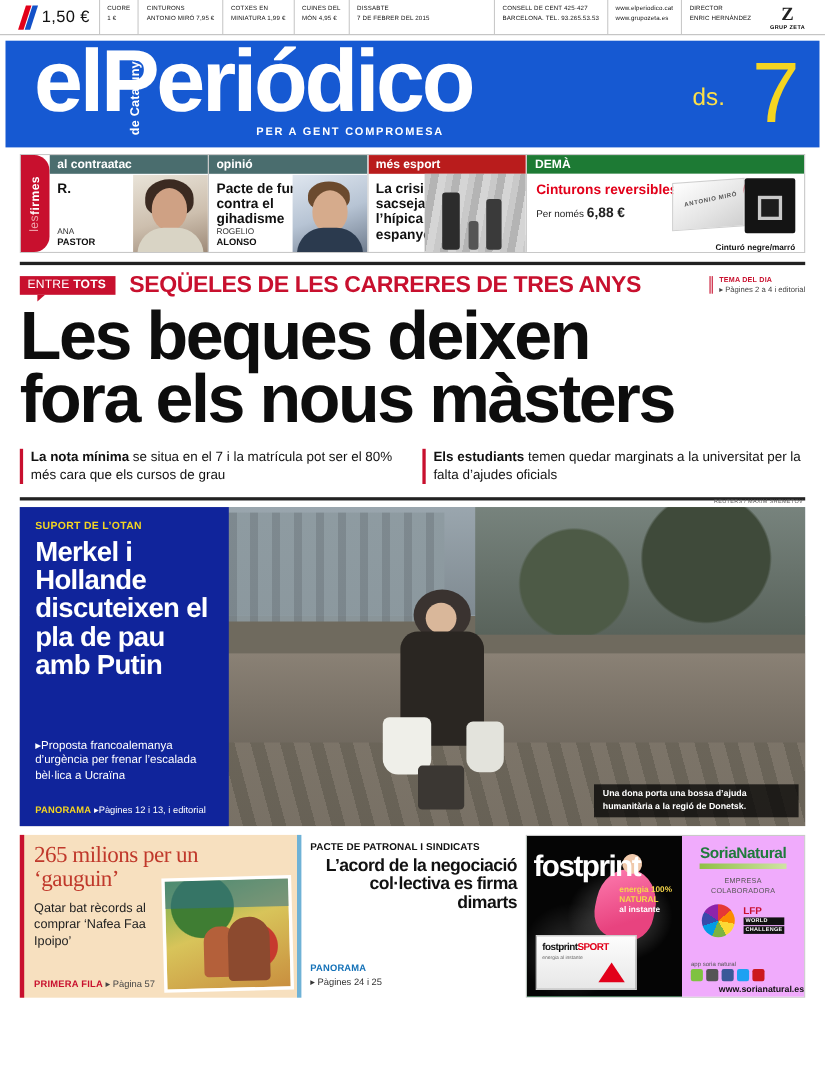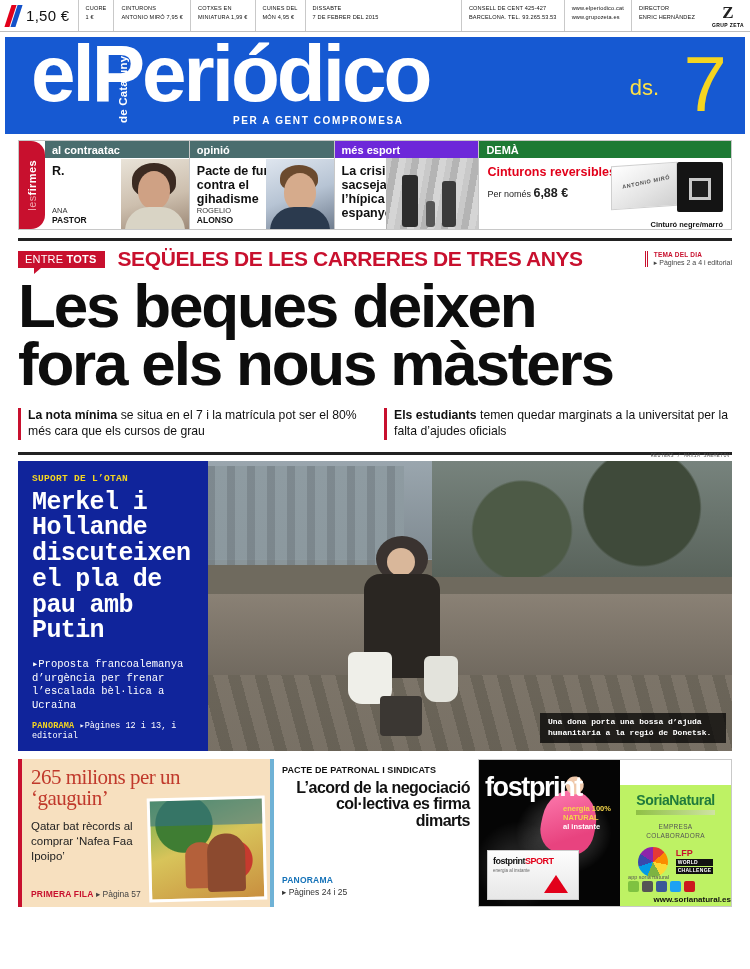--- a/index.html
+++ b/index.html
@@ -8,21 +8,21 @@
     background: #ffffff;
     font-family: "Liberation Sans", sans-serif;
     overflow: hidden;
   }
   .page { position: relative; width: 750px; height: 969px; background: #fff; }
 
   
   .topbar {
     display: flex; align-items: stretch;
     height: 32px; border-bottom: 1px solid #bfbfbf;
-    padding: 0 6px;
+    padding: 0 18px;
   }
   .tb-price-wrap { display: flex; align-items: center; gap: 4px; padding-right: 8px; }
   .tb-slash { position: relative; width: 16px; height: 22px; }
   .tb-slash i { position: absolute; top: 0; width: 5px; height: 22px; transform: skewX(-18deg); }
   .tb-slash i.r { left: 2px; background: #e2001a; }
   .tb-slash i.b { left: 8px; background: #1351c8; }
   .tb-price { font-size: 15px; letter-spacing: .3px; color: #111; }
   .tb-cell {
     padding: 4px 7px 0 7px; border-left: 1px solid #c9c9c9;
     display: flex; flex-direction: column; justify-content: flex-start;
@@ -72,21 +72,21 @@
   .fm-tab span {
     writing-mode: vertical-rl; transform: rotate(180deg);
     color: #fff; font-size: 11px; font-weight: 700; letter-spacing: .4px;
   }
   .fm-tab span .lite { font-weight: 400; color: #f0a7ae; }
   .fm-col { position: relative; flex: 1; border-right: 1px solid #c8c8c8; overflow: hidden; }
   .fm-col:last-child { border-right: none; }
   .fm-head { height: 17px; display: flex; align-items: center; padding-left: 7px;
              font-size: 11px; font-weight: 700; color: #fff; }
   .fm-head.teal { background: #4a6d6e; }
-  .fm-head.red { background: #6d28d9; }
+  .fm-head.red { background: #b91c1c; }
   .fm-head.green { background: #1d7a34; }
   .fm-body { position: relative; height: 73px; padding: 6px 0 0 7px; }
   .fm-title { font-size: 12.5px; font-weight: 700; line-height: 1.12; color: #111; max-width: 86px; }
   .fm-title.wide { max-width: 92px; }
   .fm-byline { position: absolute; bottom: 5px; left: 7px; font-size: 7.5px; line-height: 1.25; color: #333; }
   .fm-byline b { font-size: 8.5px; color: #111; }
   .fm-portrait {
     position: absolute; right: 0; bottom: 0; width: 68px; height: 72px;
     background: linear-gradient(165deg,#e9e3d8 0%,#cdbfae 55%,#9b8775 100%);
   }
@@ -165,21 +165,21 @@
   .lead h1 {
     font-size: 62px; font-weight: 700; line-height: .93; color: #0d0d0d;
     letter-spacing: -2.2px;
   }
   .lead-subs { display: flex; gap: 18px; margin: 16px 18px 0 18px; }
   .lead-sub { flex: 1; border-left: 3px solid #c8102e; padding-left: 7px; font-size: 12.2px; line-height: 1.28; color: #111; }
   .lead-sub b { font-weight: 700; }
   .rule-thick { margin: 12px 18px 0 18px; border-top: 3px solid #222; }
 
   
-  .ukraine { position: relative; margin: 6px 18px 0 18px; height: 290px; font-family: Liberation Mono, monospace; }
+  .ukraine { position: relative; margin: 6px 18px 0 18px; height: 290px; }
   .uk-credit { position: absolute; right: 2px; top: -8px; font-size: 5px; color: #555; letter-spacing:.3px; }
   .uk-photo { position: absolute; left: 0; top: 0; width: 100%; height: 290px; overflow: hidden;
     background: linear-gradient(#8e9aa2 0 34%, #6f6a5e 34% 48%, #7d756a 48% 100%); }
   .uk-photo .sky { position:absolute; left:0; top:0; width:100%; height:34%;
     background: linear-gradient(#9aa6ae,#7f8a91); }
   .uk-photo .bldg { position:absolute; left:8%; top:2%; width:46%; height:34%;
     background: repeating-linear-gradient(90deg,#8d9aa0 0 12px,#7b868c 12px 20px); opacity:.9; }
   .uk-photo .trees { position:absolute; right:0; top:0; width:42%; height:40%;
     background: radial-gradient(circle at 30% 60%, #4d5a46 0 22%, transparent 23%),
                 radial-gradient(circle at 70% 40%, #3f4a3a 0 26%, transparent 27%),
@@ -251,21 +251,21 @@
   .ad-left .dancer { position:absolute; right: 24px; top: 30px; width: 54px; height: 64px;
     background: linear-gradient(150deg,#ff7fb2 0%,#e8437f 70%); border-radius: 50% 50% 38% 38%; transform: rotate(12deg); }
   .ad-left .dancer:after { content:""; position:absolute; left:16px; top:-14px; width:18px; height:18px; border-radius:50%; background:#f0c9ab; }
   .ad-left .pack { position:absolute; left: 8px; bottom: 6px; width: 92px; height: 50px;
     background: linear-gradient(#fdfdfd,#e7e7e7); border:1px solid #ccc; }
   .ad-left .pack b { position:absolute; left:5px; top:5px; font-size:9px; color:#111; letter-spacing:-.5px; }
   .ad-left .pack b i { font-style:normal; color:#e2001a; }
   .ad-left .pack u { position:absolute; left:5px; top:17px; font-size:4.5px; color:#666; text-decoration:none; }
   .ad-left .pack .arw { position:absolute; right:10px; bottom:6px; width:0;height:0;
     border-left:12px solid transparent; border-right:12px solid transparent; border-bottom:18px solid #e2001a; }
-  .ad-right { position: relative; width: 44%; background: #bef264; padding: 7px 6px 0 6px; margin-top: 25px; }
+  .ad-right { position: relative; width: 44%; background: #f0abfc; padding: 7px 6px 0 6px; }
   .ad-sn { text-align:center; font-size: 14px; font-weight: 700; color: #1f7a3c; letter-spacing:-.4px; }
   .ad-sn-bar { margin: 2px 10px 0 10px; height: 5px; background: linear-gradient(90deg,#8fc045,#cfe3a4); }
   .ad-emp { text-align:center; font-size: 6.5px; color: #555; margin-top: 7px; line-height:1.4; letter-spacing:.3px; }
   .ad-logos { display:flex; align-items:center; justify-content:center; gap:8px; margin-top: 7px; }
   .ad-lfp-circ { width: 30px; height: 30px; border-radius: 50%;
     background: conic-gradient(#e53935 0 14%, #fb8c00 14% 28%, #fdd835 28% 42%, #7cb342 42% 56%, #039be5 56% 70%, #3949ab 70% 84%, #8e24aa 84% 100%); }
   .ad-lfp-txt { font-size: 9px; font-weight: 700; color:#111; line-height:1; }
   .ad-lfp-txt b { color:#c8102e; }
   .ad-lfp-txt span { display:block; font-size:5px; background:#111; color:#fff; padding:1px 2px; margin-top:1px; letter-spacing:.3px; }
   .ad-app { position:absolute; left: 8px; bottom: 26px; font-size: 5.5px; color:#555; }

